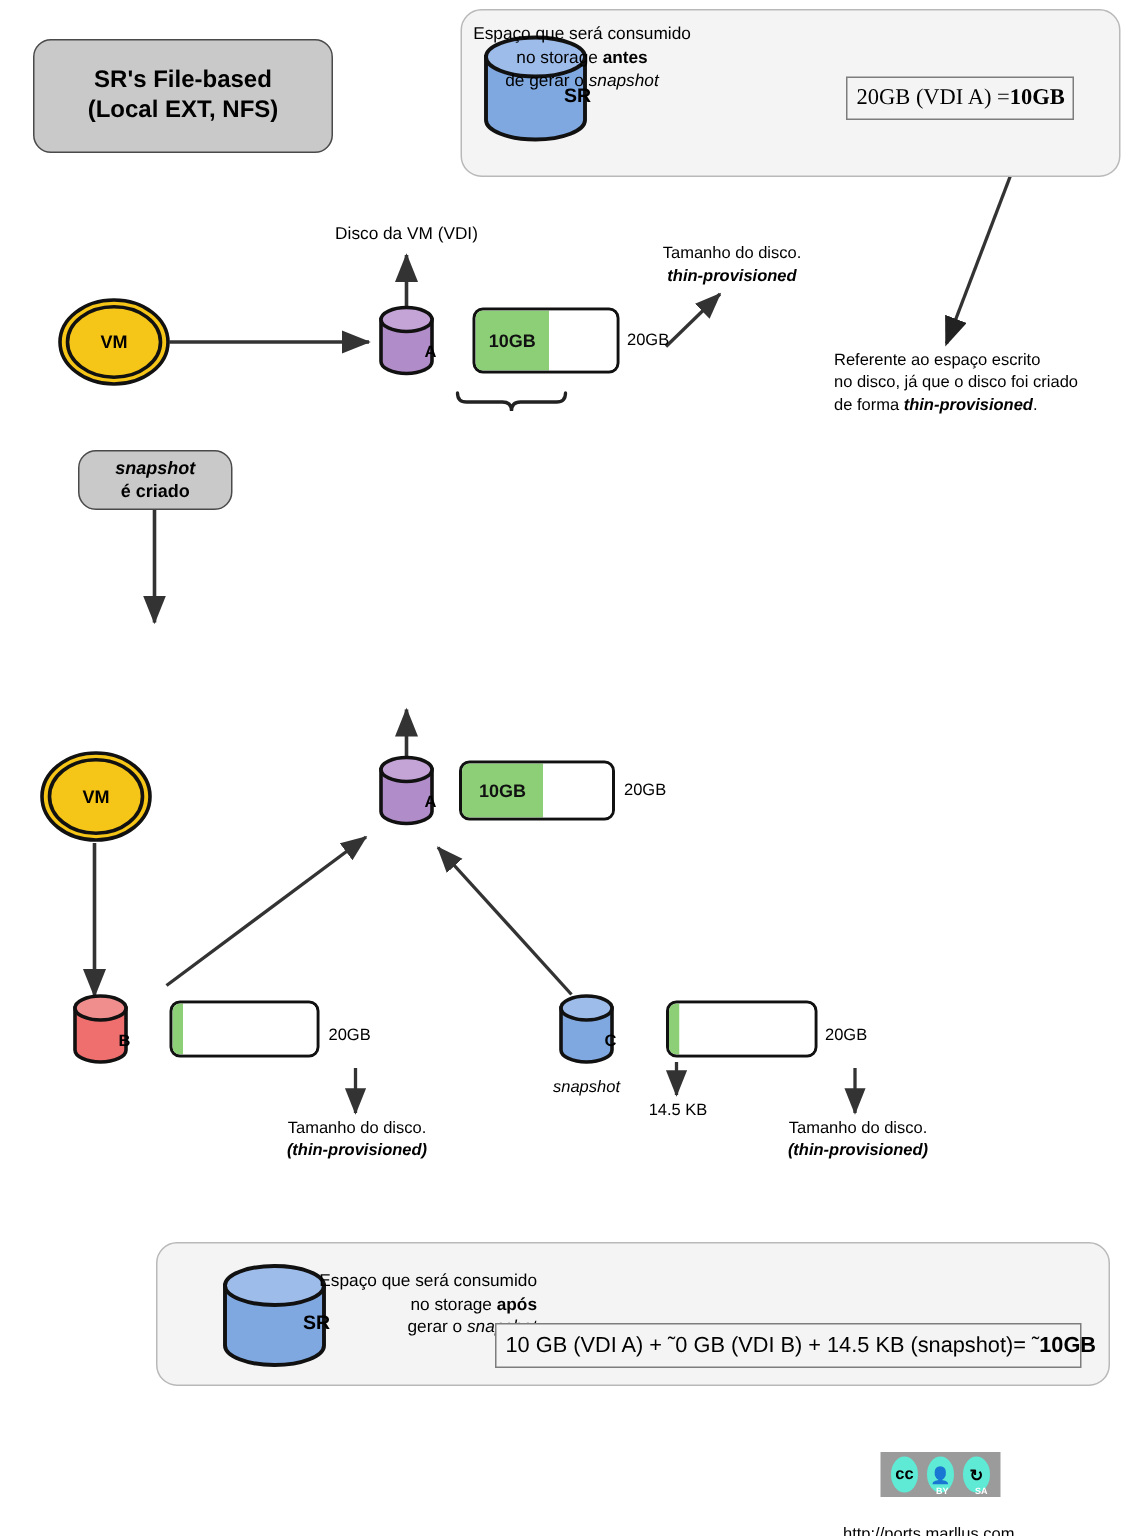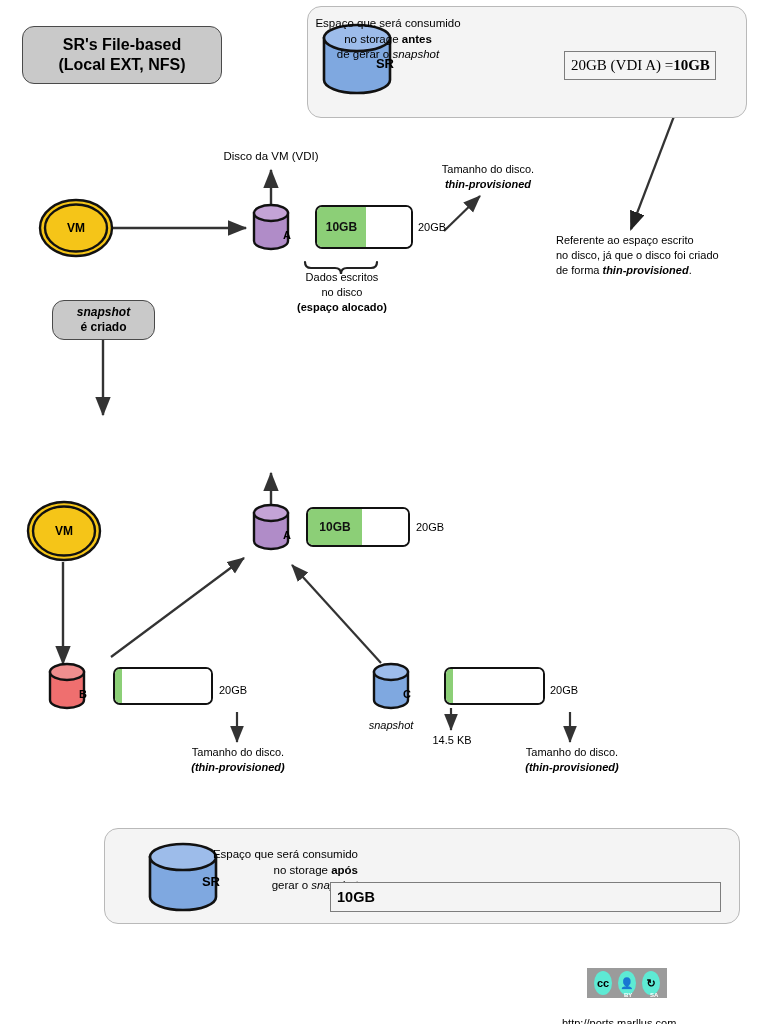--- a/index.html
+++ b/index.html
@@ -191,21 +191,21 @@
 
     <line x1="237" y1="712" x2="237" y2="742" stroke="#333" stroke-width="2.2" marker-end="url(#ah)"></line>
 
     <line x1="451" y1="708" x2="451" y2="730" stroke="#333" stroke-width="2.2" marker-end="url(#ah)"></line>
 
     <line x1="570" y1="712" x2="570" y2="742" stroke="#333" stroke-width="2.2" marker-end="url(#ah)"></line>
 
     <line x1="218" y1="900" x2="328" y2="900" stroke="#333" stroke-width="2.6" marker-end="url(#ah)"></line>
   </svg>
 
-  <div class="title-box abs" style="left:22px; top:26px; width:200px; height:58px;justify-content:center;">
+  <div class="title-box abs" style="left:22px; top:26px; width:200px; height:76px;justify-content:center;">
     <div>
       <span>SR's File-based</span>
       <span class="l2">(Local EXT, NFS)</span>
     </div>
   </div>
 
   <div class="panel abs" style="left:307px; top:6px; width:440px; height:112px;"></div>
 
   <div class="cyl" style="left:320px; top:23px; width:74px; height:72px;">
     <svg width="74" height="72" viewBox="0 0 74 72">
@@ -243,25 +243,20 @@
     </svg>
     <div class="cyl-label" style="top:26px; font-size:11px;">A</div>
   </div>
 
   <div class="bar" style="left:315px; top:205px; width:98px; height:44px;">
     <div class="bar-fill" style="width:52%;">10GB</div>
     <div class="bar-rest"></div>
   </div>
   <div class="lbl" style="left:418px; top:220px;">20GB</div>
 
-  <div class="lbl c" style="left:288px; top:270px; width:108px;">
-    <div>Dados escritos</div>
-    <div>no disco</div>
-    <div class="b">(espaço alocado)</div>
-  </div>
 
   <div class="lbl c" style="left:418px; top:162px; width:140px;">
     <div>Tamanho do  disco.</div>
     <div class="bi">thin-provisioned</div>
   </div>
 
   <div class="lbl" style="left:556px; top:233px; width:190px;">
     <div>Referente ao espaço escrito</div>
     <div>no disco, já que o disco foi criado</div>
     <div><span>de forma </span><span class="bi">thin-provisioned</span><span>.</span></div>
@@ -350,20 +345,21 @@
     <div class="cyl-label" style="top:32px; font-size:13px;">SR</div>
   </div>
 
   <div class="lbl" style="left:208px; top:847px; width:150px; text-align:right; font-size:11.5px;">
     <div>Espaço que será consumido</div>
     <div><span>no storage </span><span class="b">após</span></div>
     <div><span>gerar o </span><span class="i">snapshot</span></div>
   </div>
 
   <div class="eqbox" style="left:330px; top:882px; width:391px; height:30px; font-size:14.5px;">
+    <span>10 GB (VDI A) + ˜0 GB (VDI B) + 14.5 KB (snapshot)= ˜</span>
       <span class="b">10GB</span>
   </div>
 
   <div class="cc-badge" style="left:587px; top:968px; width:80px; height:30px;">
     <div class="cc-circle">cc</div>
     <div class="cc-circle">👤</div>
     <div class="cc-circle">↻</div>
     <div class="cc-sub" style="left:37px;">BY</div>
     <div class="cc-sub" style="left:63px;">SA</div>
   </div>

